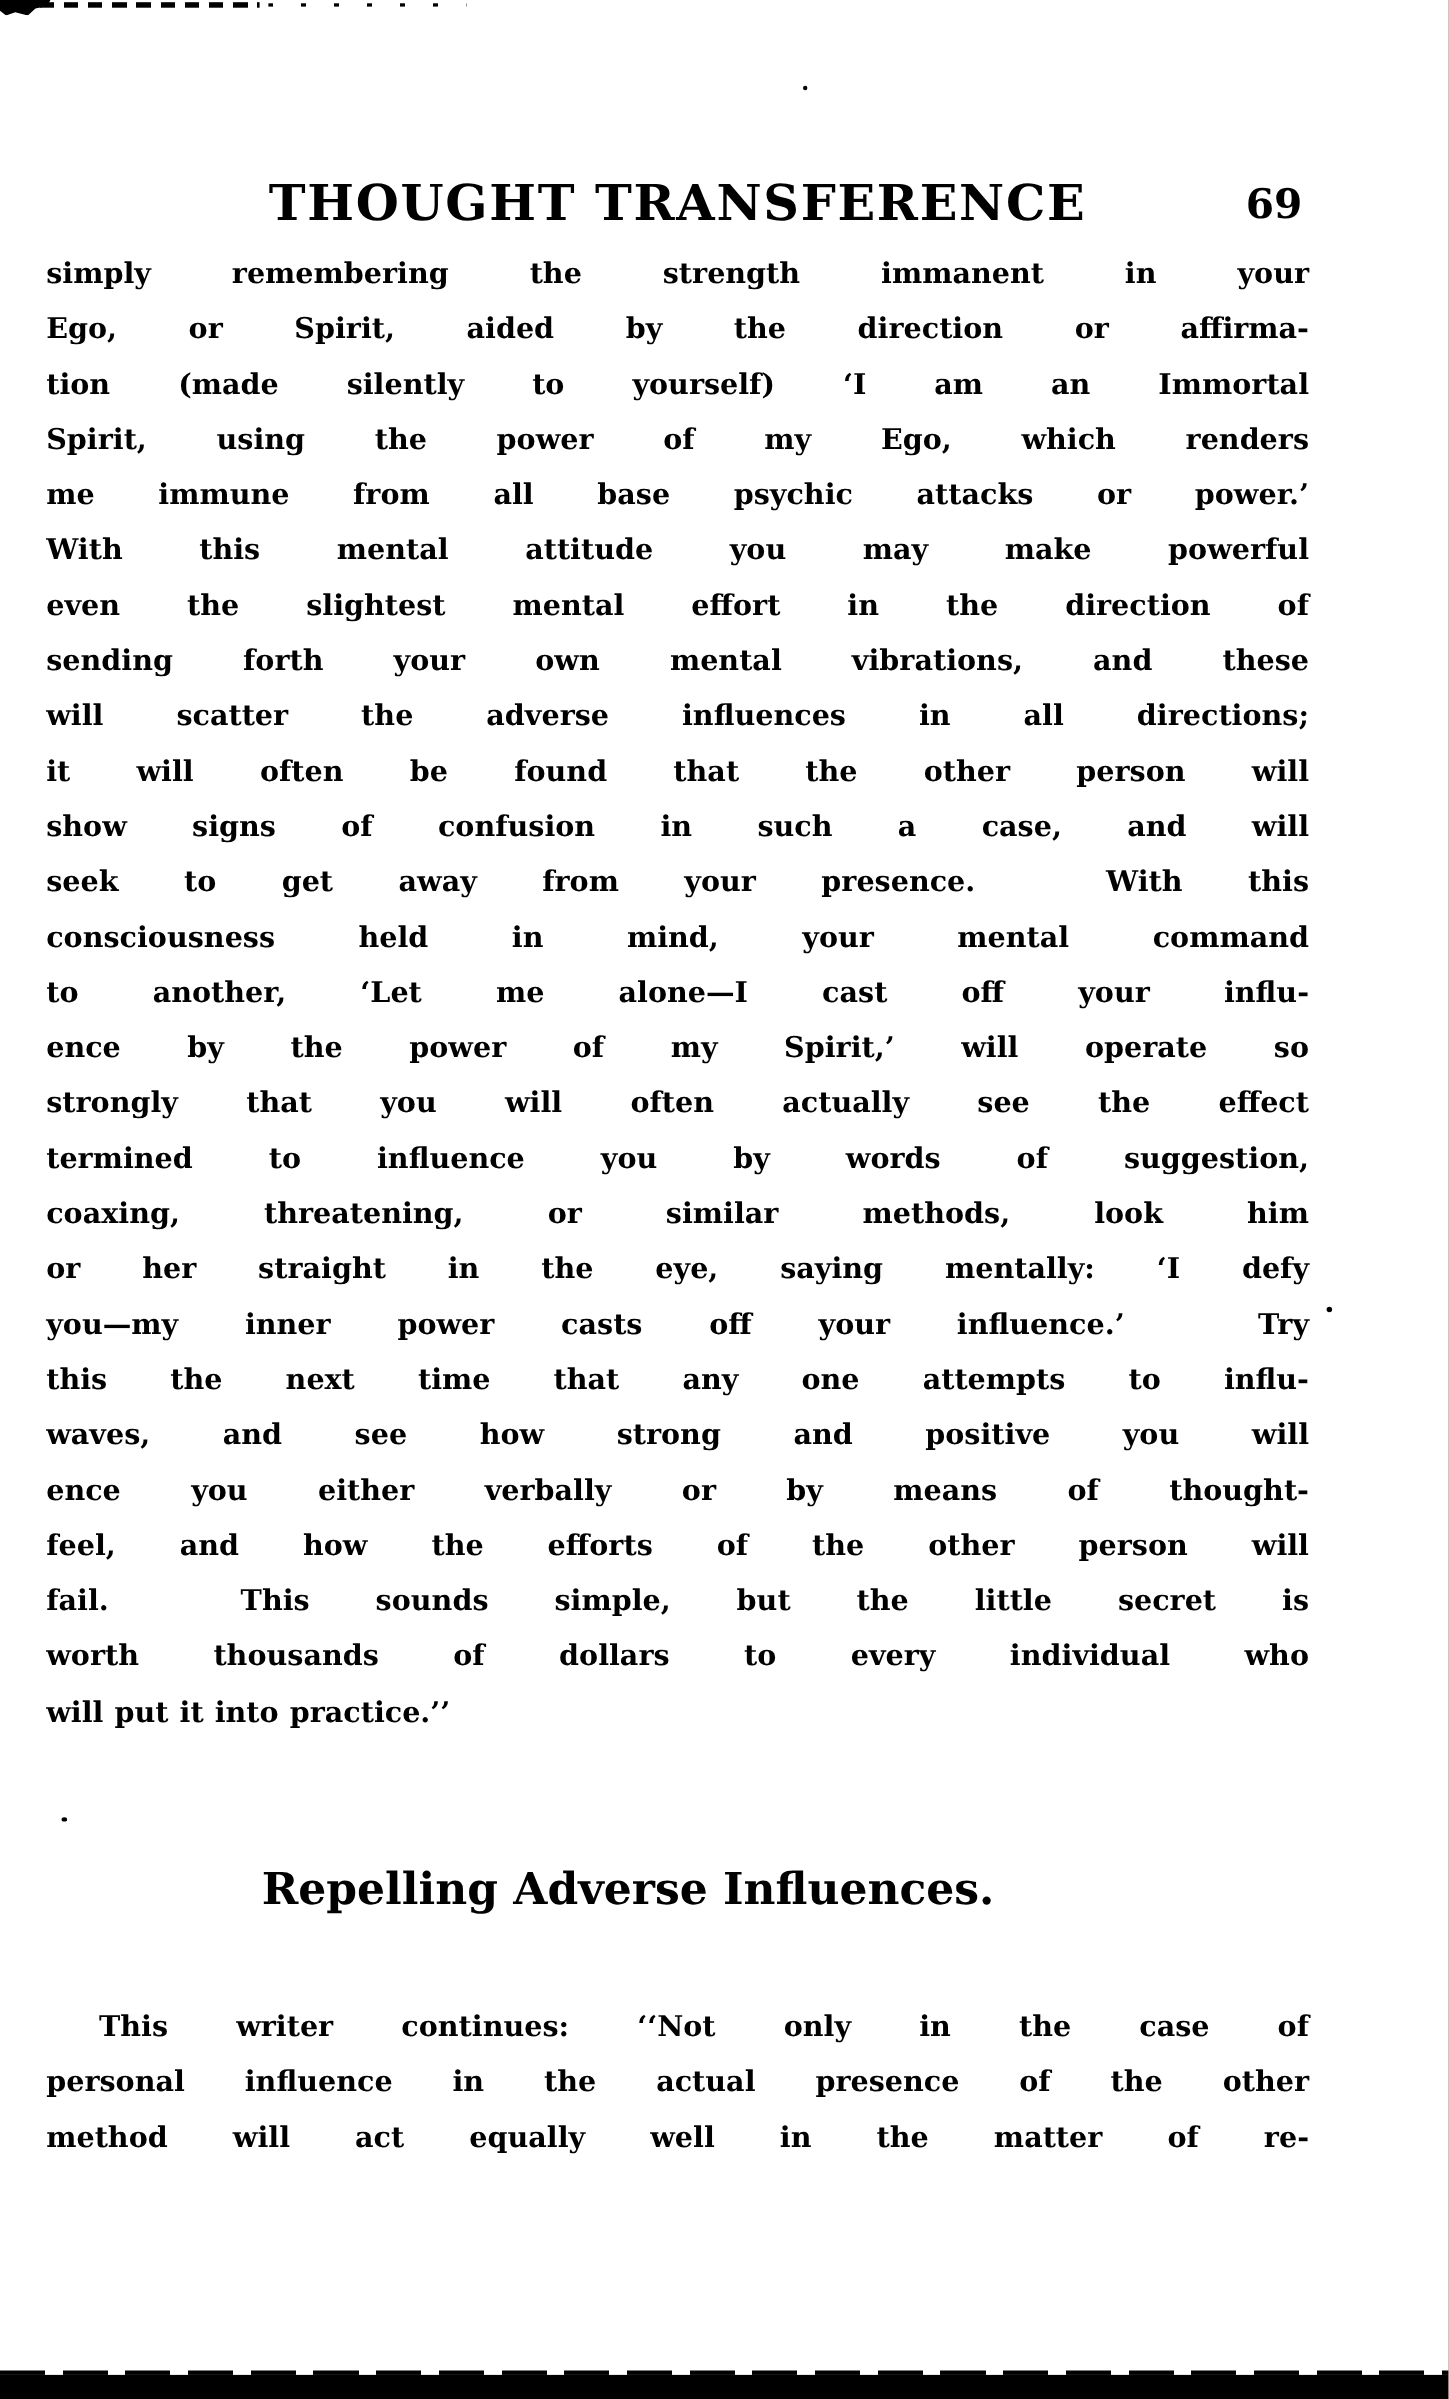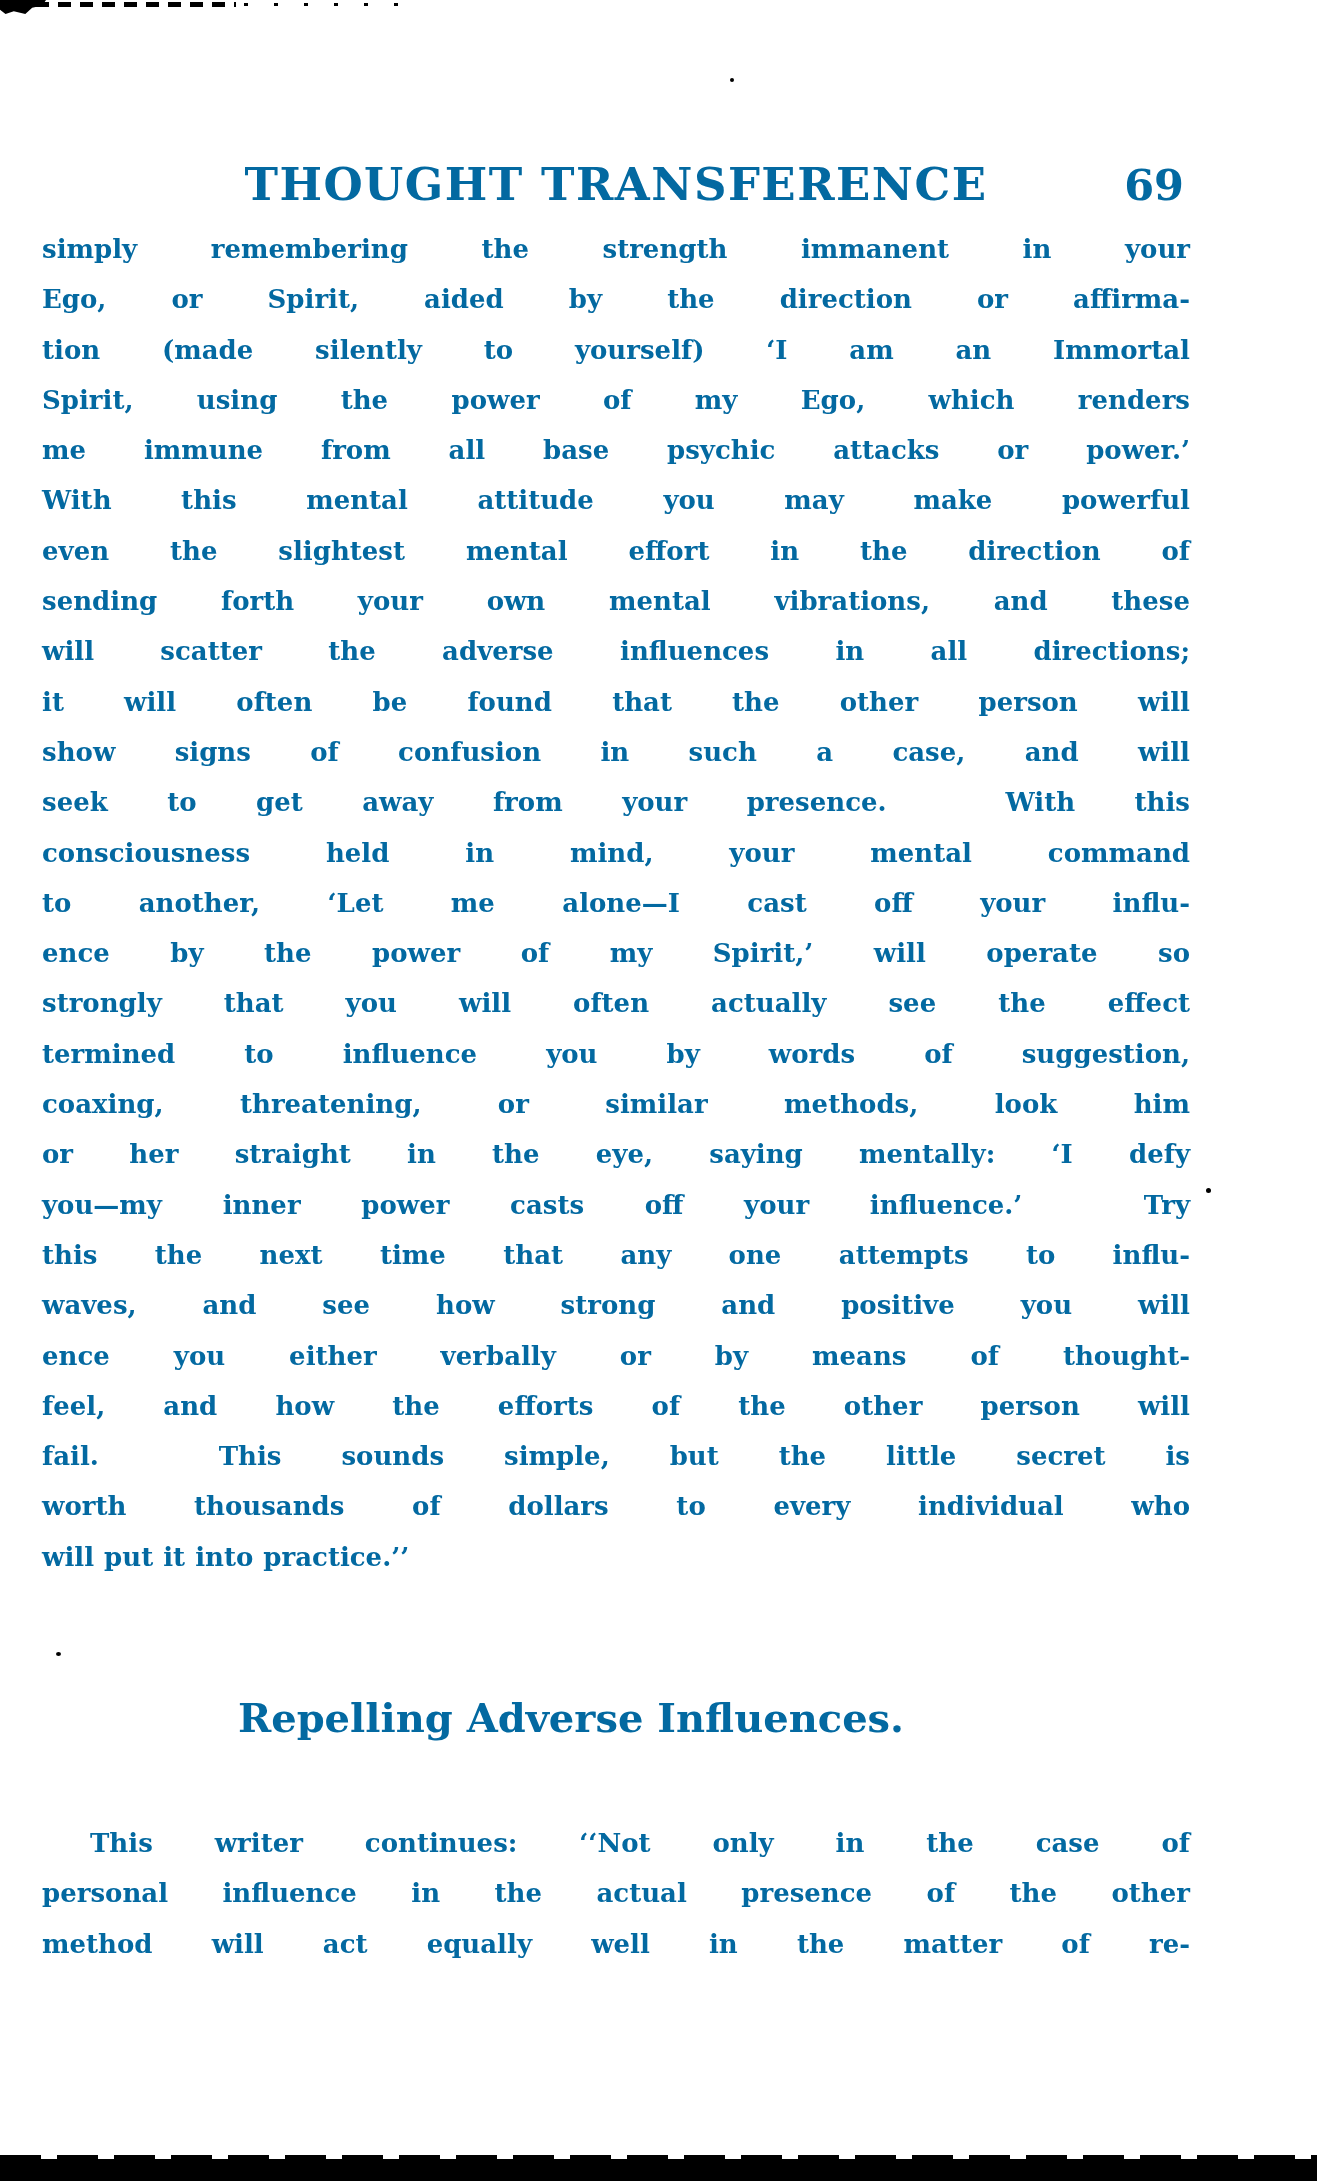--- a/index.html
+++ b/index.html
@@ -1,39 +1,39 @@
 <!DOCTYPE html>
 <html><head>
 <meta charset="utf-8">
 <style>
   html,body{margin:0;padding:0;background:#888;}
   .page{
     position:relative;
     width:1317px;
     height:2181px;
     background:#ffffff;
-    color:#0369a1;
+    color:#000000;
     font-family:"DejaVu Serif", serif;
     overflow:hidden;
   }
   
   .header{position:absolute;left:42px;top:158px;width:1148px;height:56px;}
   .title{
     position:absolute;left:0;right:0;top:0;
     text-align:center;
     font-weight:bold;
     font-size:45px;
     line-height:54px;
     letter-spacing:1.5px;
     white-space:nowrap;
   }
   .pageno{
     position:absolute;right:6px;top:0;
     font-weight:bold;
-    font-size:43px;
+    font-size:37px;
     line-height:54px;
   }
   
   .para{
     position:absolute;left:42px;width:1148px;
     font-size:26px;
     font-weight:bold;
     line-height:50.3px;
     word-spacing:1px;
   }

